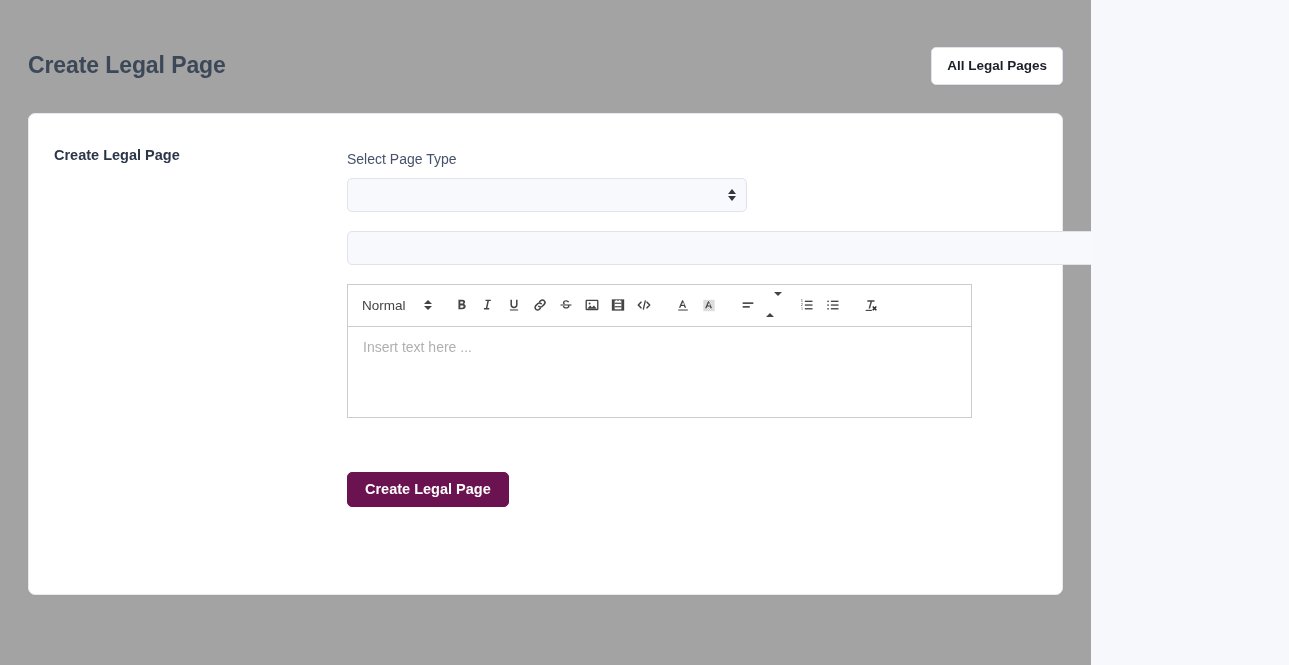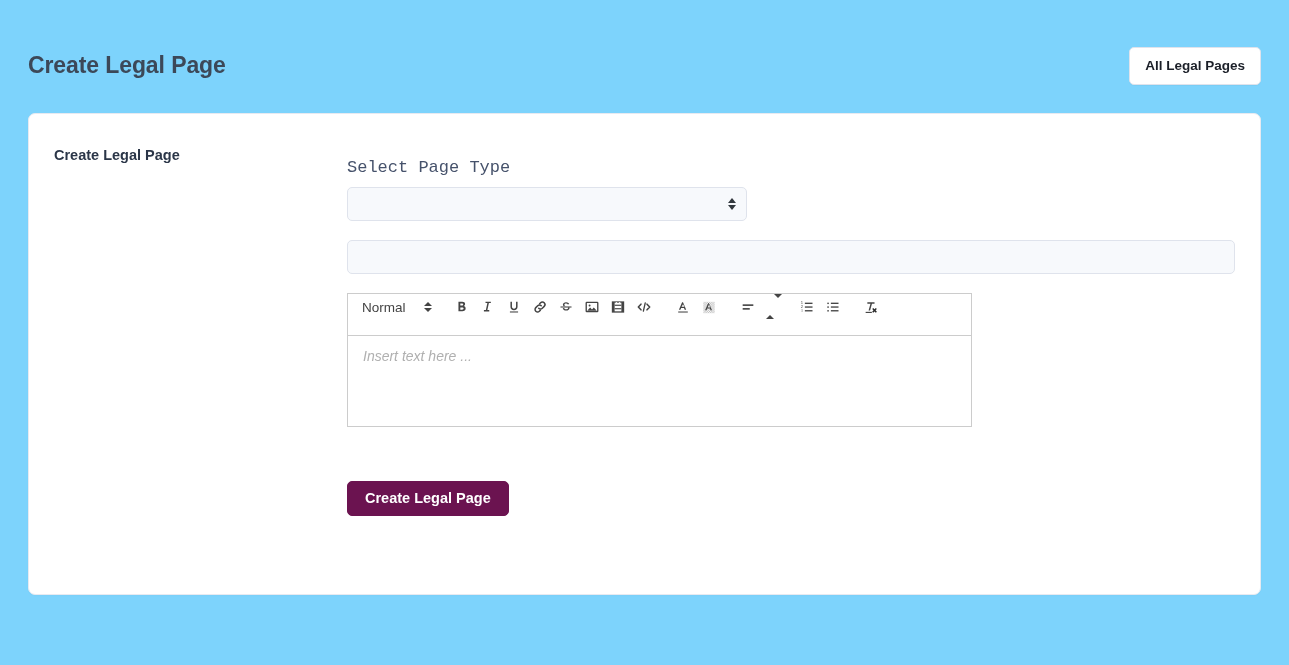--- a/index.html
+++ b/index.html
@@ -8,23 +8,23 @@
     margin: 0;
     padding: 0;
     width: 1289px;
     height: 665px;
     background: #f7f8fc;
     font-family: "Liberation Sans", sans-serif;
     -webkit-font-smoothing: antialiased;
   }
 
   .page {
-    width: 1289px;
+    width: 1091px;
     height: 665px;
-    background: #7dd3fc;
+    background: #a3a3a3;
     position: relative;
     overflow: hidden;
   }
 
   
   .page-header {
     display: flex;
     align-items: center;
     justify-content: space-between;
     padding: 38px 28px 0 28px;
@@ -79,25 +79,24 @@
   }
   .card-right {
     flex: 1 1 auto;
     padding: 0 25px 30px 8px;
   }
 
   
   .form-group { margin-bottom: 0; }
   .form-label {
     display: block;
-    font-size: 17px;
+    font-size: 14px;
     color: #46526b;
-    margin: 13px 0 9px 0;
+    margin: 7px 0 9px 0;
     line-height: 1.25;
-    font-family: Liberation Mono, monospace;
   }
   .spacer-18 { height: 19px; }
 
   select.form-select {
     width: 400px;
     height: 34px;
     border: 1px solid #dfe3ec;
     border-radius: 5px;
     background-color: #f7f9fc;
     color: #3c4858;
@@ -146,20 +145,21 @@
   
   .editor {
     width: 625px;
     border: 1px solid #ccc;
     background: #ffffff;
   }
   .editor-toolbar {
     border-bottom: 1px solid #ccc;
     height: 42px;
     display: flex;
+    align-items: center;
     padding: 0 8px;
     background: #ffffff;
   }
   .tb-gap { width: 13px; }
   .tb-gap-sm { width: 6px; }
 
   .tb-picker {
     display: flex;
     align-items: center;
     height: 26px;
@@ -193,21 +193,20 @@
     padding: 0;
     font-family: "Liberation Sans", sans-serif;
   }
   .tb-btn svg { display: block; }
 
   .editor-body {
     height: 90px;
     padding: 12px 15px;
     color: #b0b0b0;
     font-size: 14px;
-    font-style: italic;
     background: #ffffff;
     outline: none;
     overflow: auto;
   }
 
   
   .submit-row { padding-top: 54px; }
   .btn-primary {
     background: #6b1350;
     color: #ffffff;

